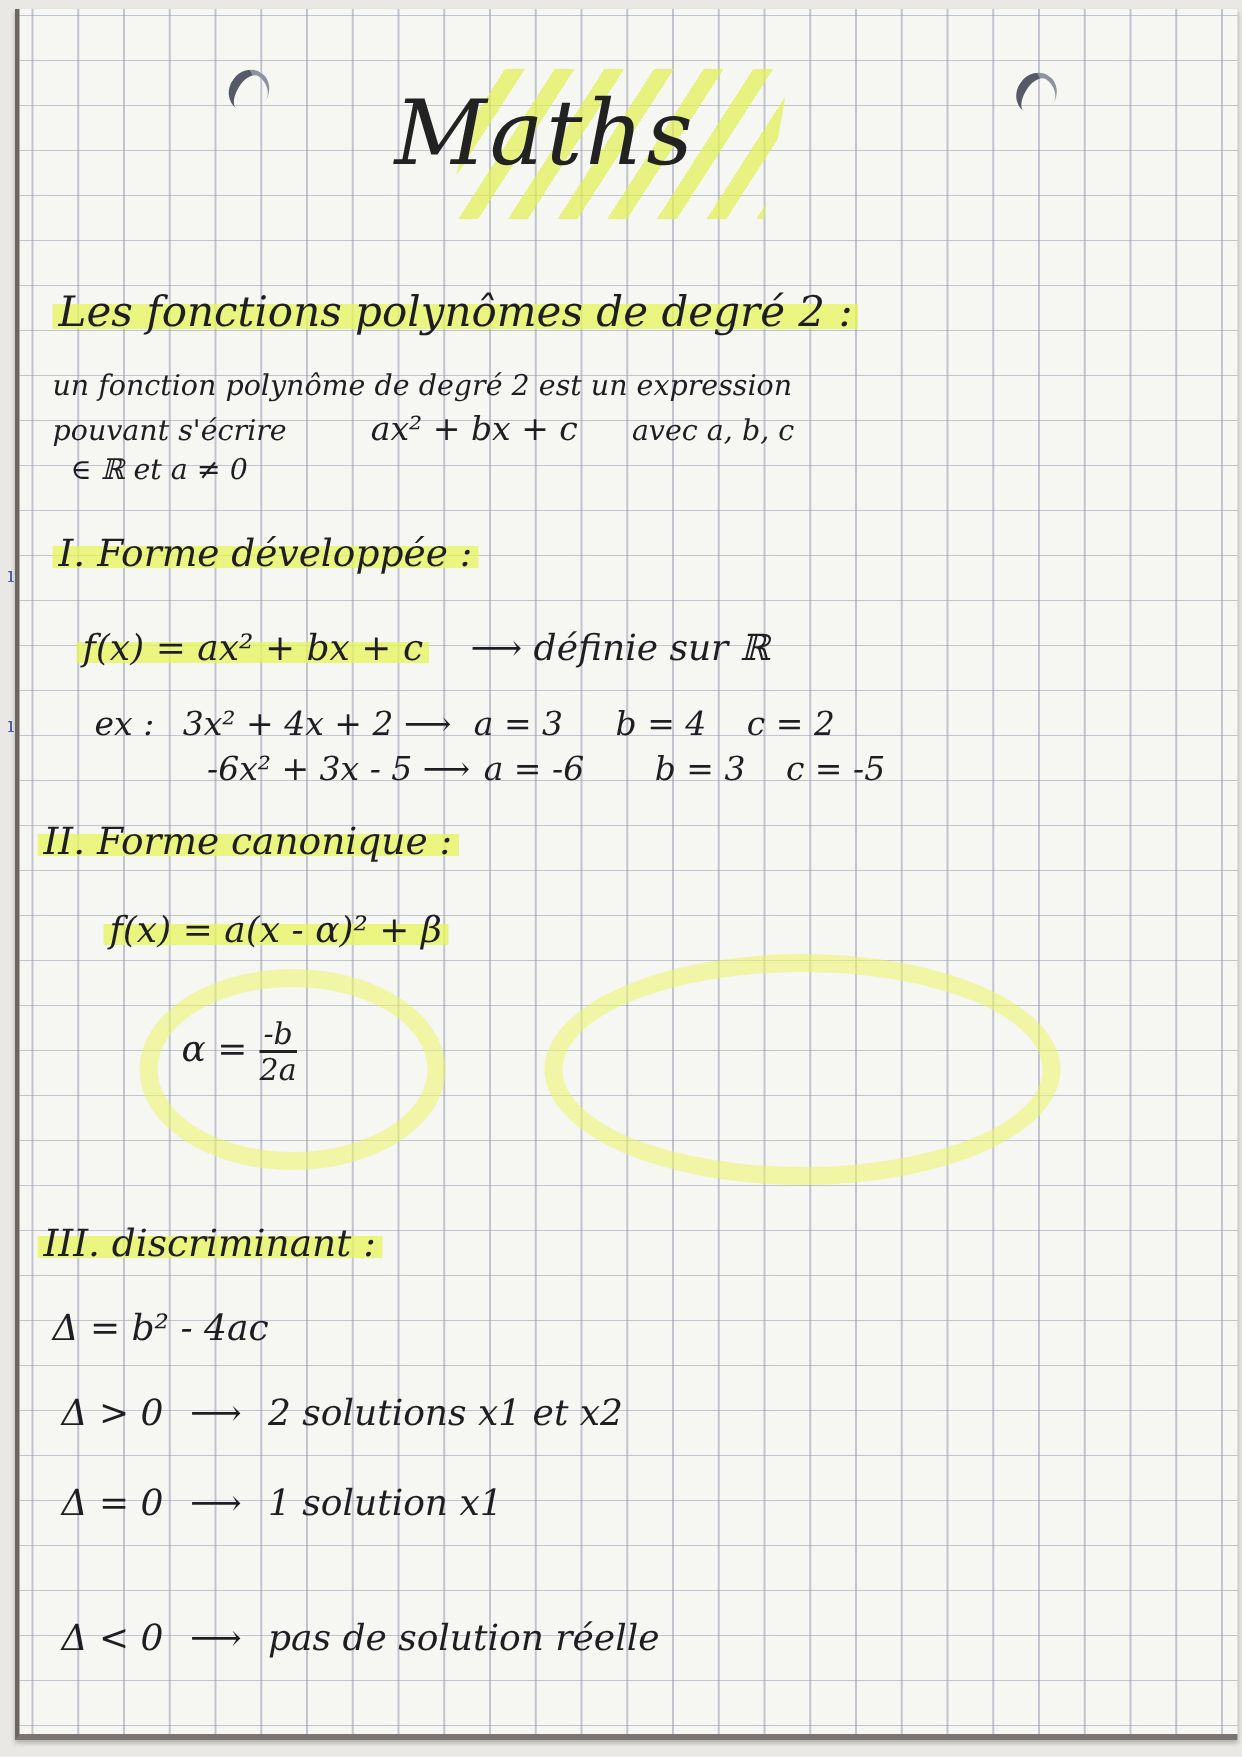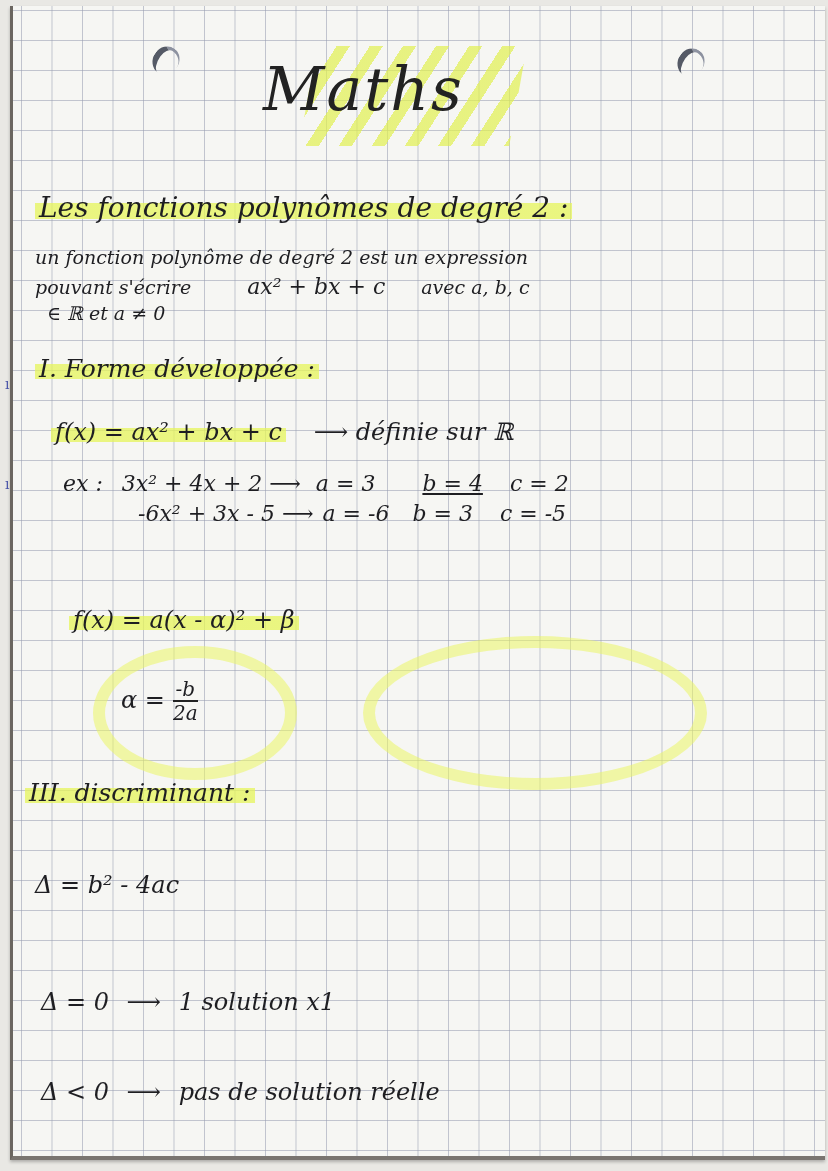--- a/index.html
+++ b/index.html
@@ -86,51 +86,59 @@
     <span style="margin-left:20px;">⟶ définie sur ℝ</span>
   </div>
   <div class="ink sec" style="left:22px; top:348px;">
     <span class="hl">I. Forme développée :</span>
   </div>
   <div class="ink math" style="left:50px; top:465px; font-size:22px;">
     <span>ex :</span>
     <span style="margin-left:12px;">3x² + 4x + 2</span>
     <span>⟶</span>
     <span style="margin-left:8px;">a = 3</span>
-    <span style="margin-left:40px;text-decoration:underline;">b = 4</span>
+    <span style="margin-left:28px;">b = 4</span>
     <span style="margin-left:20px;">c = 2</span>
   </div>
   <div class="ink math" style="left:125px; top:495px; font-size:22px;">
     <span>-6x² + 3x - 5</span>
     <span>⟶</span>
     <span style="margin-left:2px;">a = -6</span>
-    <span style="margin-left:16px;">b = 3</span>
+    <span style="margin-left:40px;">b = 3</span>
     <span style="margin-left:20px;">c = -5</span>
   </div>
 
+  <div class="ink sec" style="left:12px; top:540px;">
+    <span class="hl">II. Forme canonique :</span>
+  </div>
   <div class="ink math" style="left:56px; top:600px;">
     <span class="hl">f(x) = a(x - α)² + β</span>
   </div>
 
   <div class="blob" style="left:80px; top:640px; width:180px; height:110px;"></div>
   <div class="blob" style="left:350px; top:630px; width:320px; height:130px;"></div>
 
   <div class="ink math" style="left:108px; top:672px;">
     <span>α =</span>
     <span class="frac">
       <span class="num">-b</span>
       <span>2a</span>
     </span>
   </div>
 
-  <div class="ink sec" style="left:12px; top:772px;">
+  <div class="ink sec" style="left:12px; top:808px;">
     <span class="hl">III. discriminant :</span>
   </div>
   <div class="ink math" style="left:22px; top:865px;">Δ = b² - 4ac</div>
 
+  <div class="ink math" style="left:28px; top:922px;">
+    <span>Δ &gt; 0</span>
+    <span style="margin-left:10px;">⟶</span>
+    <span style="margin-left:10px;">2 solutions x1 et x2</span>
+  </div>
   <div class="ink math" style="left:28px; top:982px;">
     <span>Δ = 0</span>
     <span style="margin-left:10px;">⟶</span>
     <span style="margin-left:10px;">1 solution x1</span>
   </div>
   <div class="ink math" style="left:28px; top:1072px;">
     <span>Δ &lt; 0</span>
     <span style="margin-left:10px;">⟶</span>
     <span style="margin-left:10px;">pas de solution réelle</span>
   </div>

